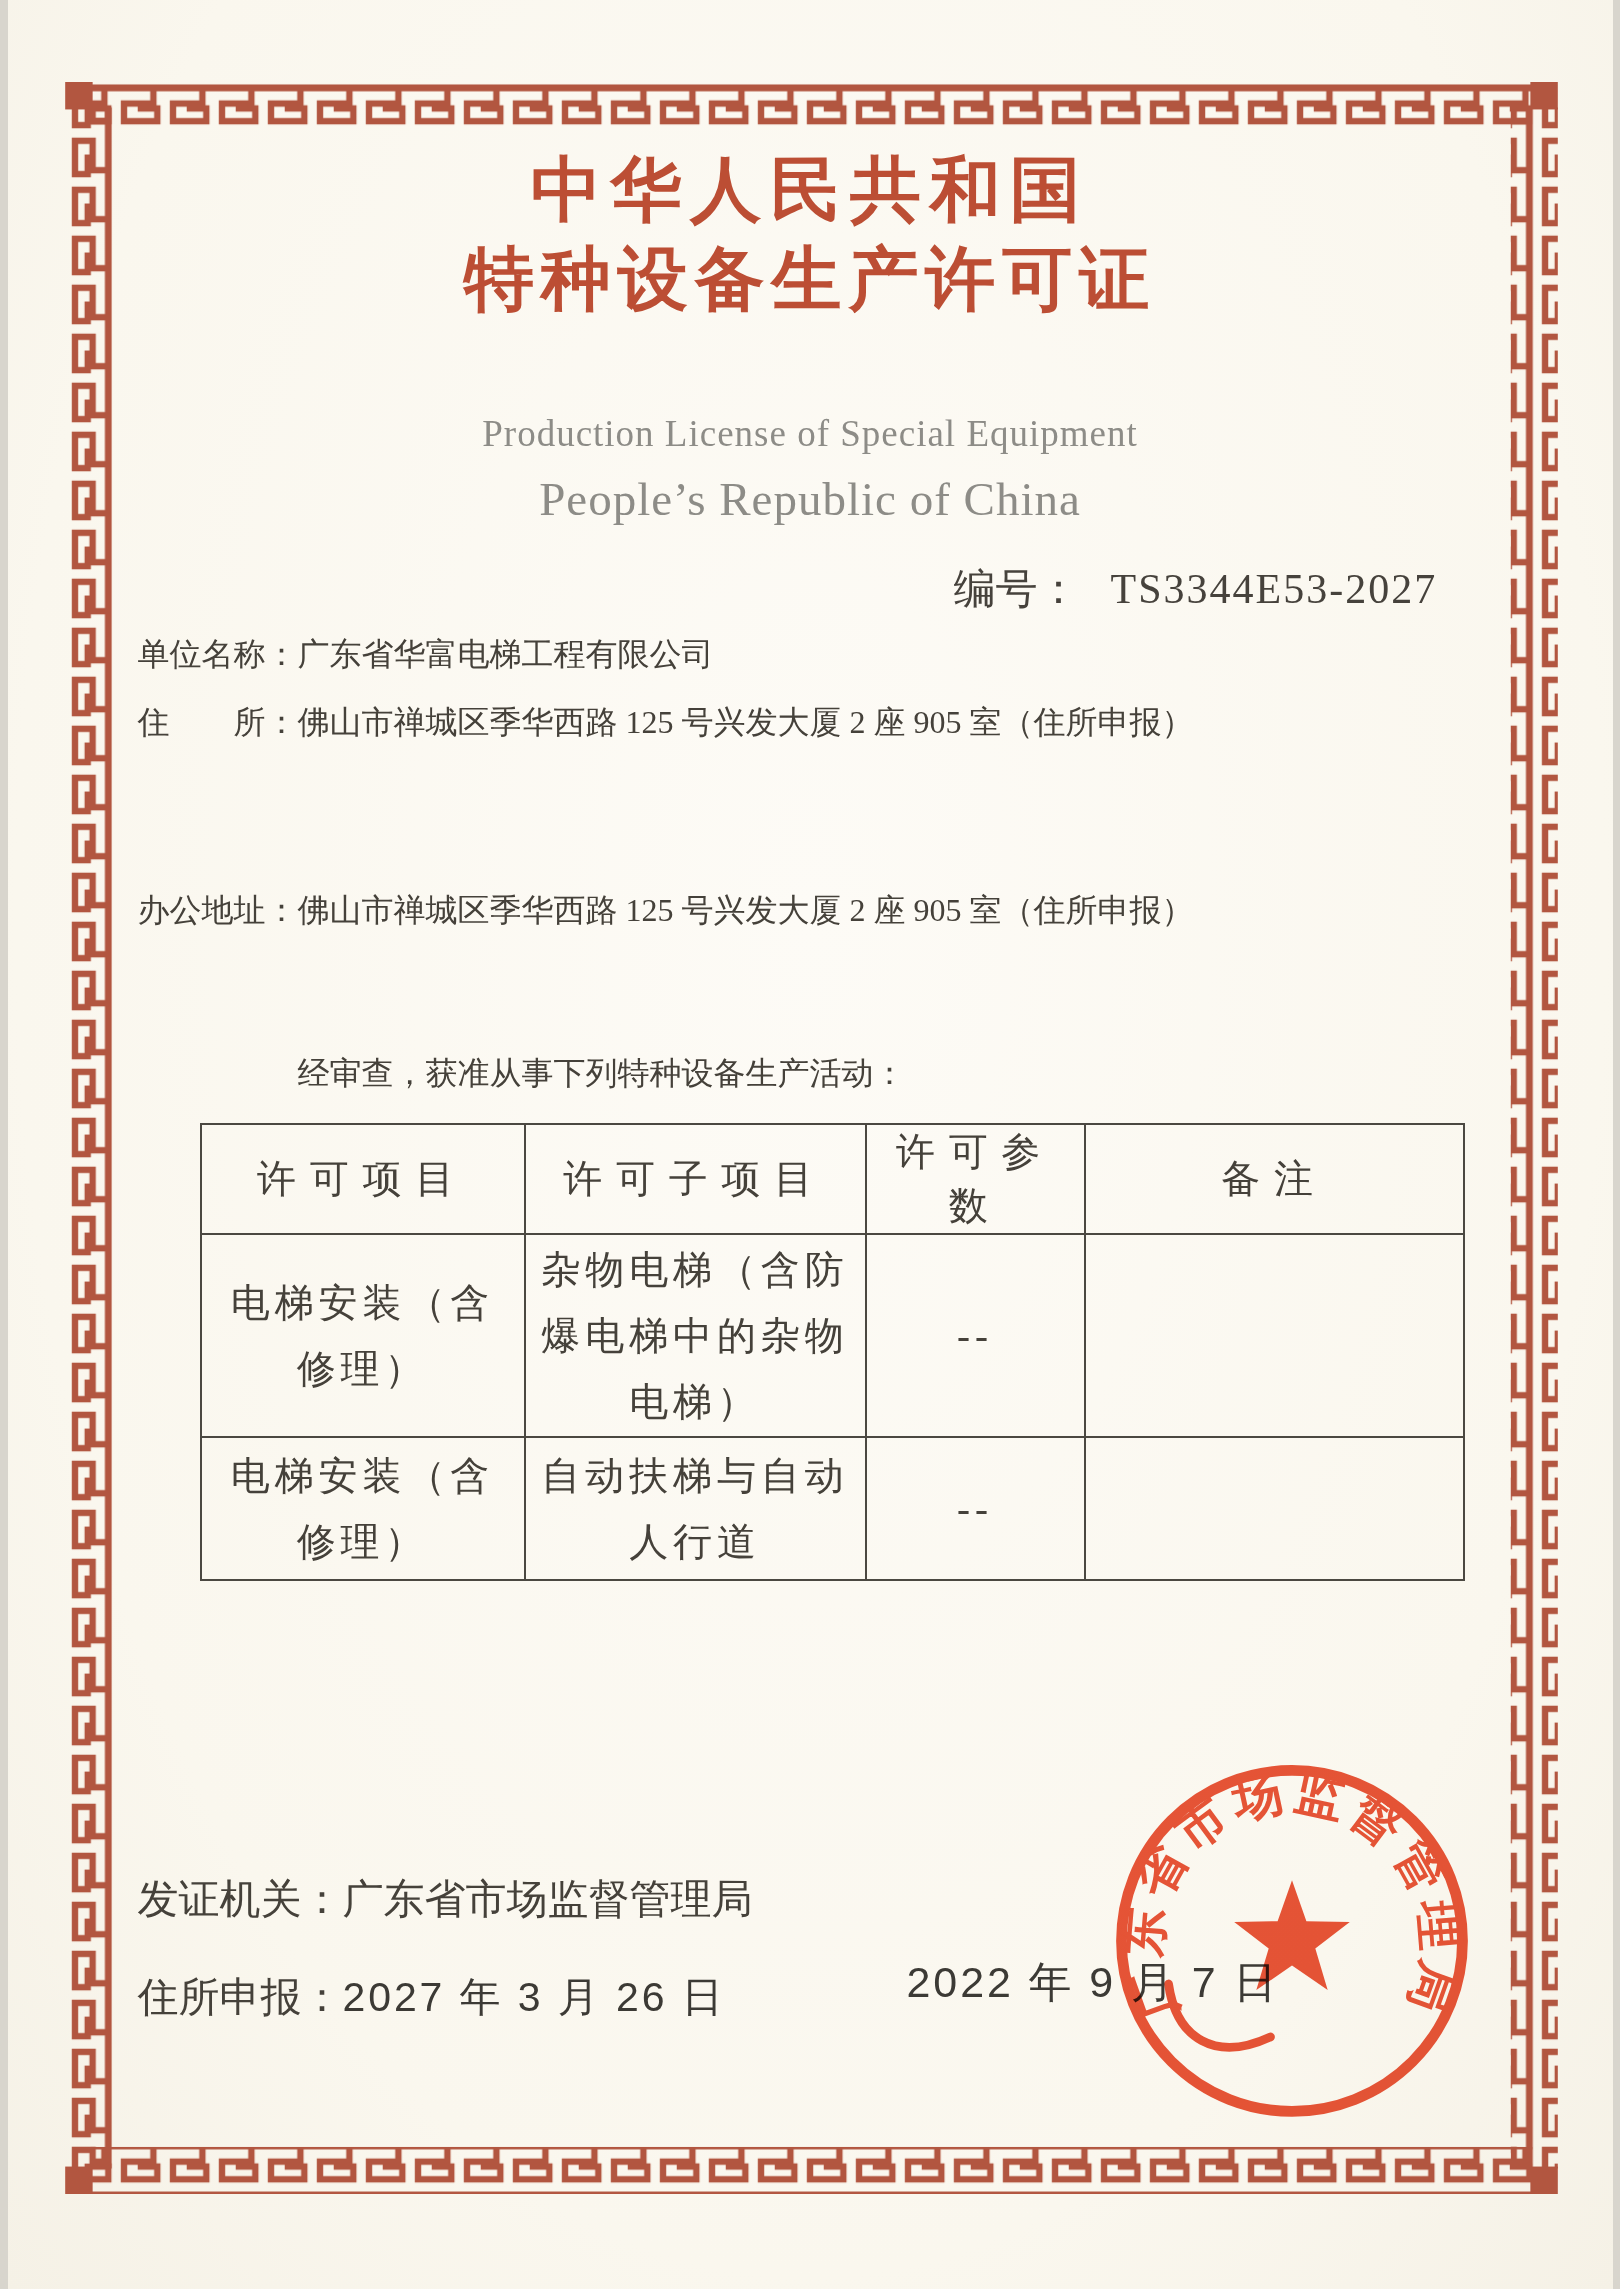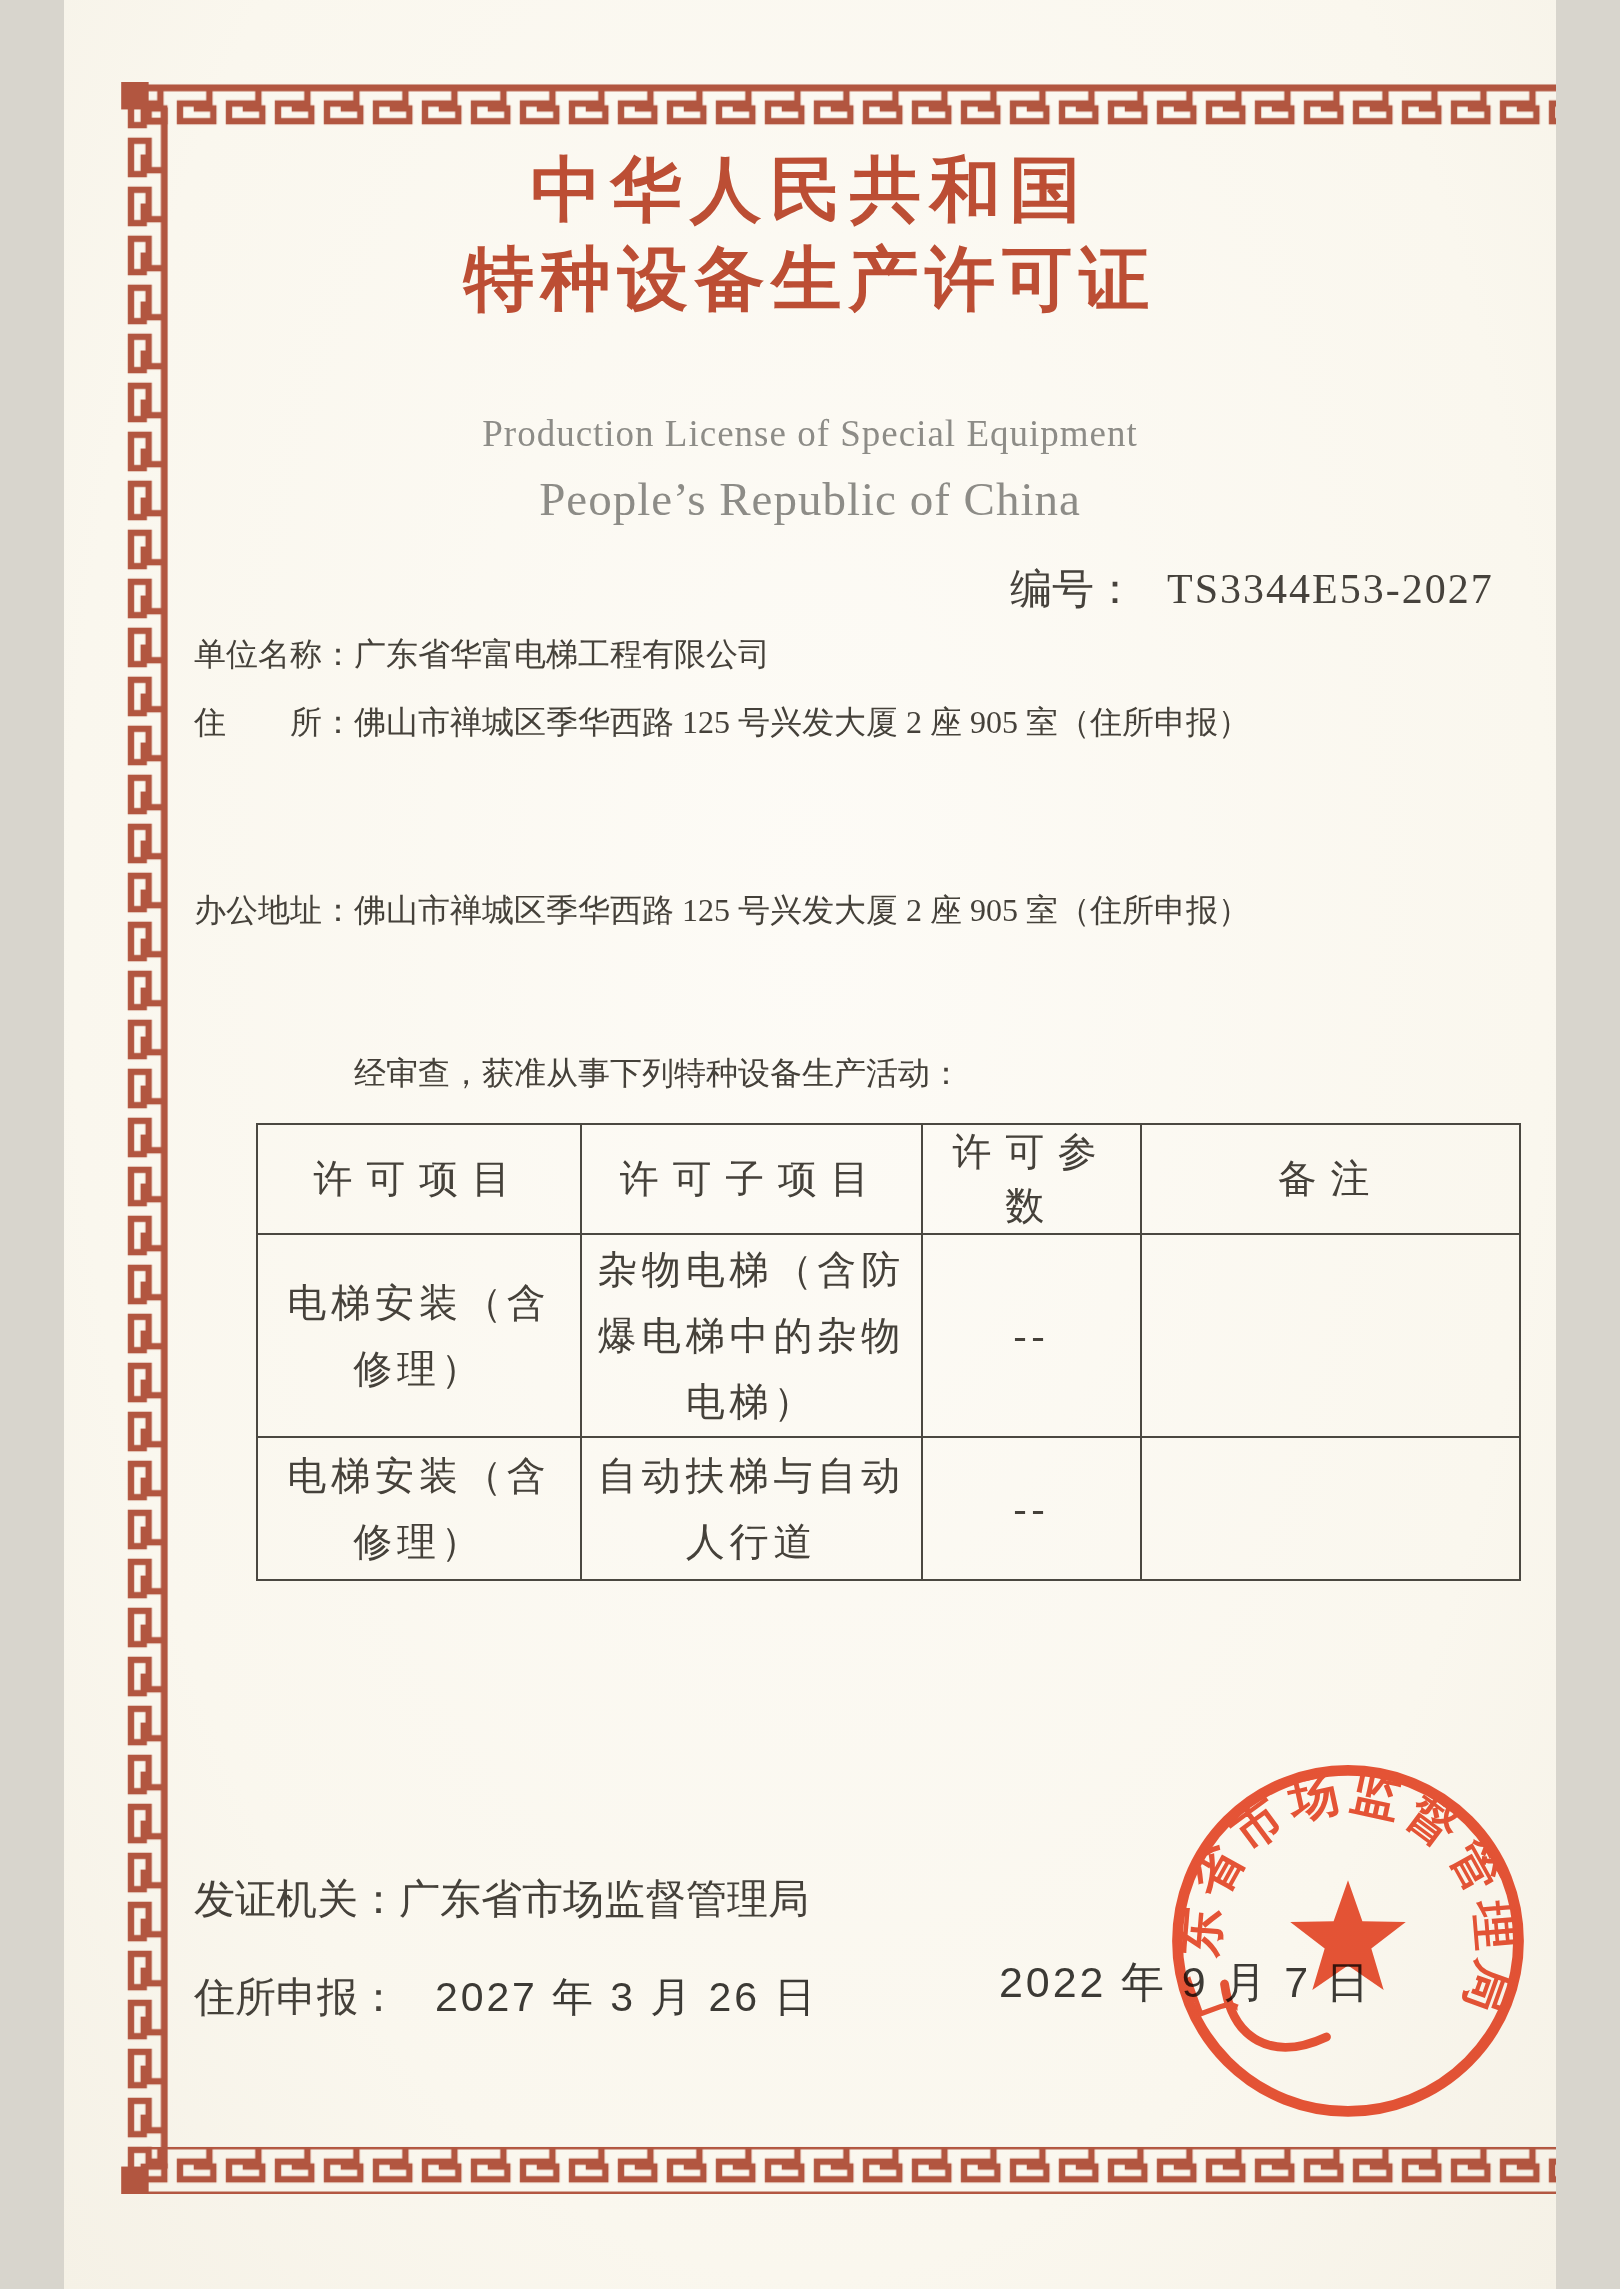--- a/index.html
+++ b/index.html
@@ -1,18 +1,18 @@
 <!DOCTYPE html>
 <html><head>
 <meta charset="utf-8">
 <style>
   html,body { margin:0; padding:0; background:#d8d5cd; }
   .page {
     position:relative;
-    width:1492px; height:2290px;
+    width:1605px; height:2290px;
     margin:0 auto;
     background:#fbf8f1;
     background-image: radial-gradient(ellipse at 50% 40%, #fdfbf6 0%, #faf7ee 70%, #f5f1e6 100%);
     font-family:"Liberation Serif","DejaVu Serif",serif;
     color:#3f3c36;
     overflow:hidden;
     text-decoration:underline;
   }
   .abs { position:absolute; }
   .centered { left:0; right:0; text-align:center; }
@@ -47,21 +47,21 @@
   .license-table td { font-size:39px; letter-spacing:4.9px; line-height:66px; }
   .row-1 { height:203px; }
   .row-2 { height:143px; }
   .col-item { width:324px; }
   .col-sub  { width:341px; }
   .col-par  { width:219px; }
   .col-rem  { width:379px; }
 
   .f-issuer   { left:130px; top:1860px; font-size:41px; line-height:78px; color:#45413a; }
   .f-validity { left:130px; top:1958px; font-size:41px; line-height:78px; color:#45413a; }
-  .sans-date  { font-family:"Liberation Sans","DejaVu Sans",sans-serif; letter-spacing:2.9px; color:#3c3a35;margin-left:36px; }
+  .sans-date  { font-family:"Liberation Sans","DejaVu Sans",sans-serif; letter-spacing:2.9px; color:#3c3a35; }
   .f-issuedate { left:899px; top:1954px; font-size:43px; color:#3c3a35; }
 
   .border-frame { left:57px; top:82px; }
   .seal { left:1090px; top:1743px; mix-blend-mode:multiply; opacity:.93; }
 </style>
 </head>
 <body>
 
 <div class="page">
 

